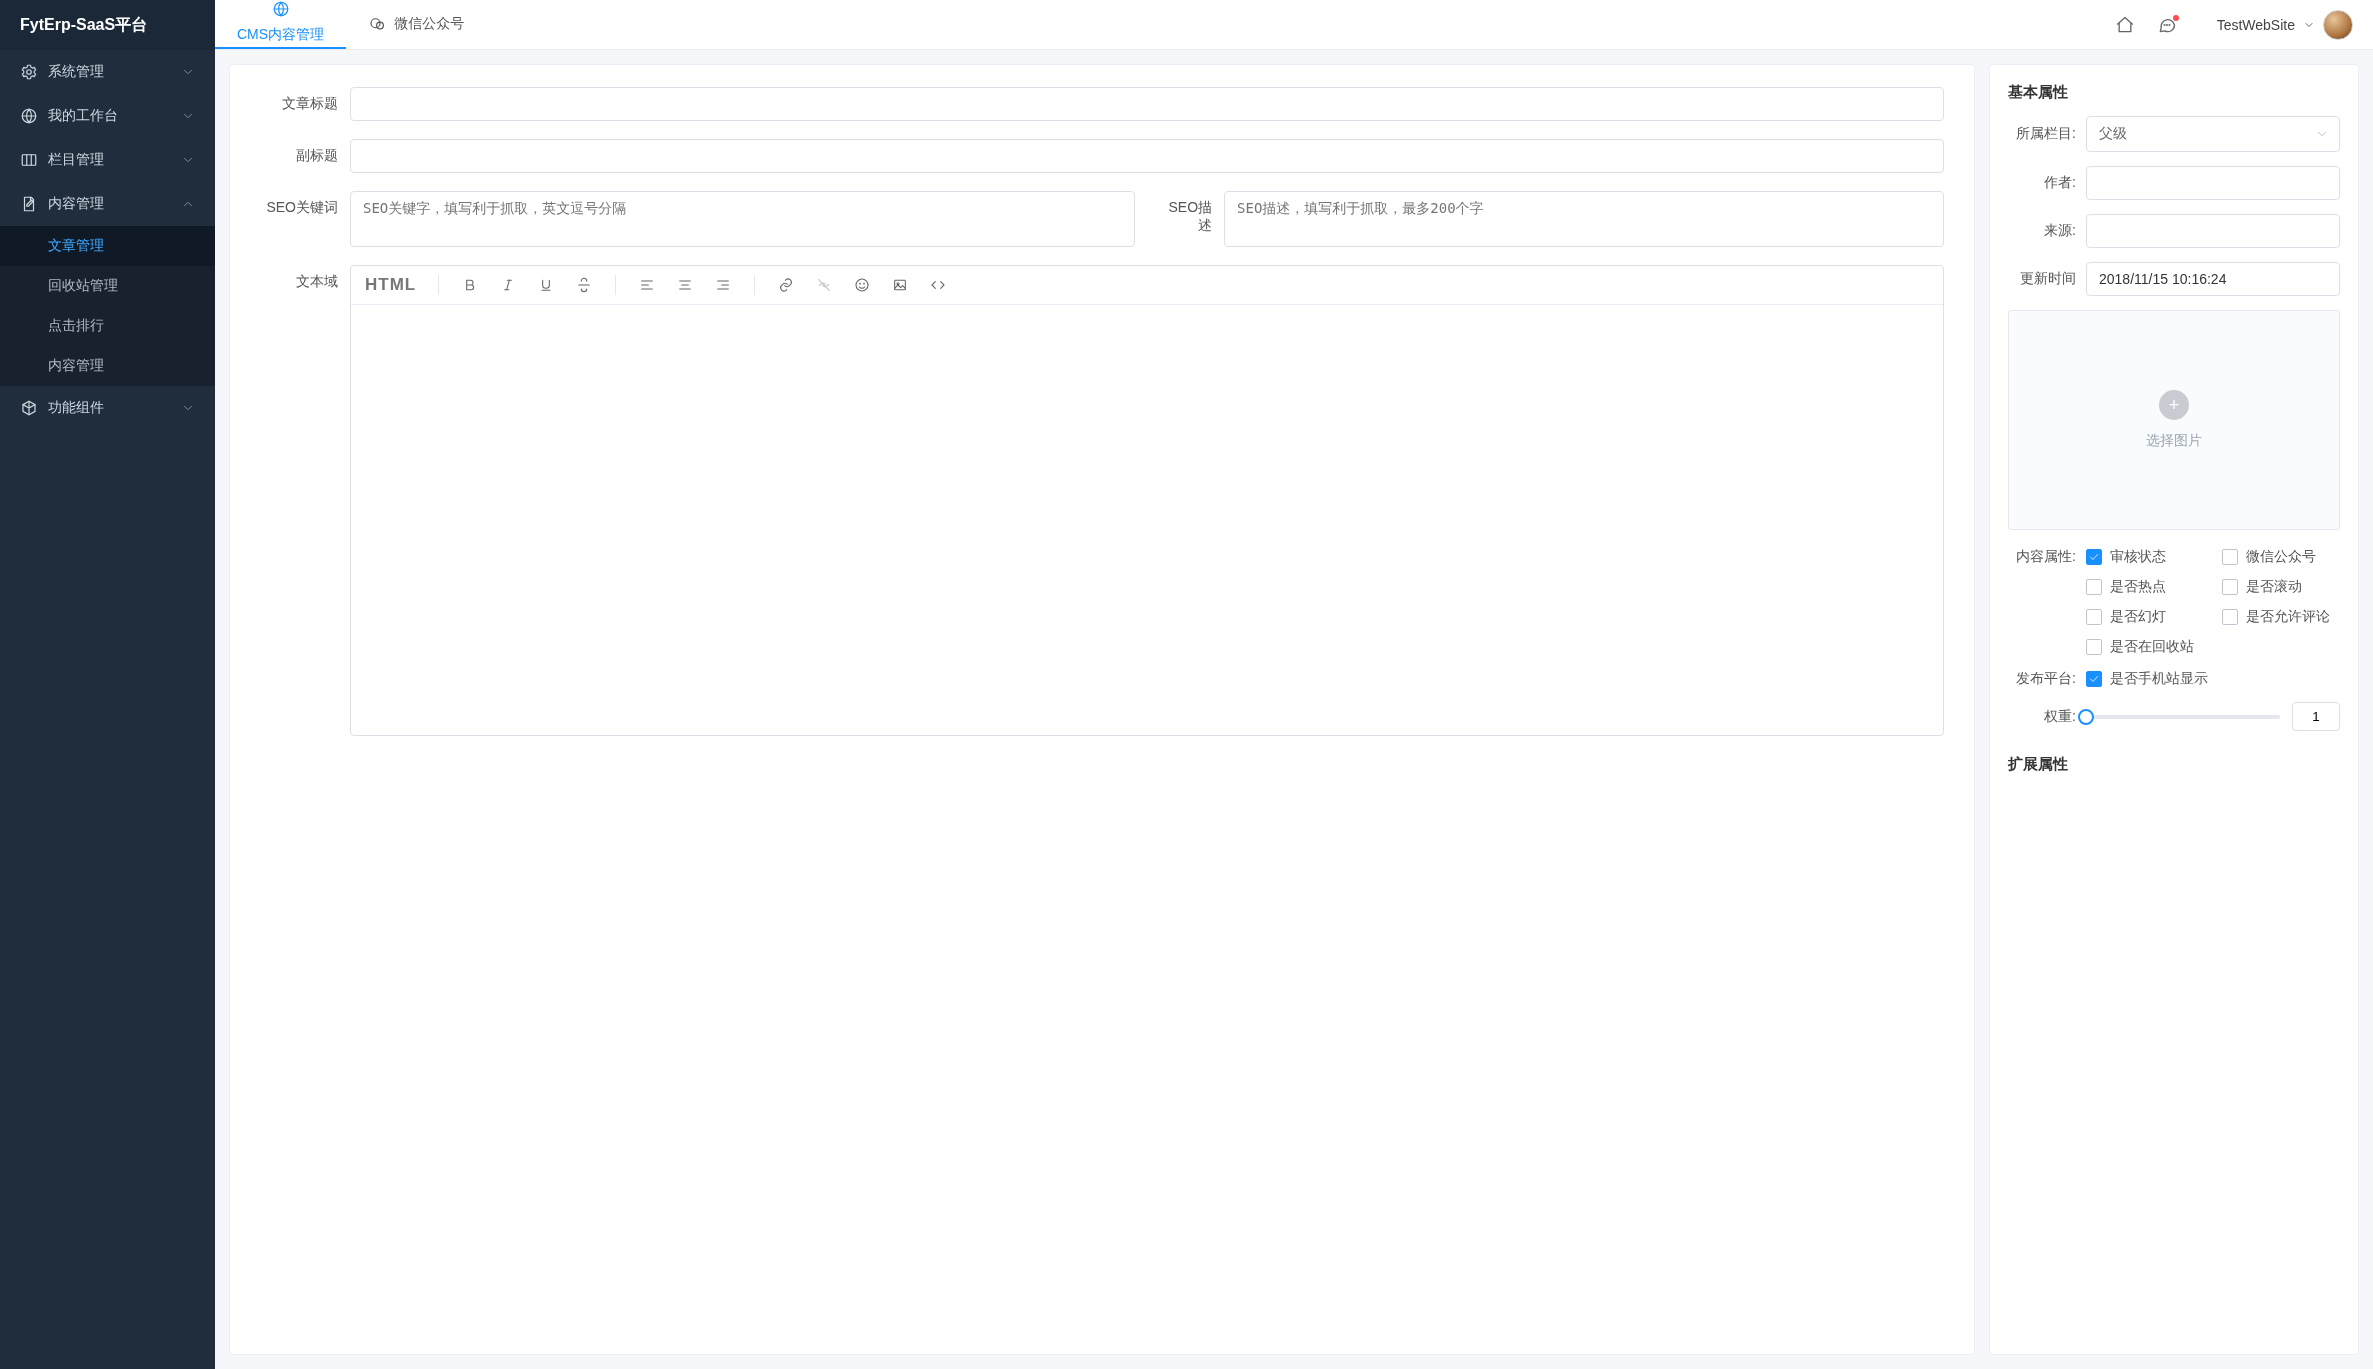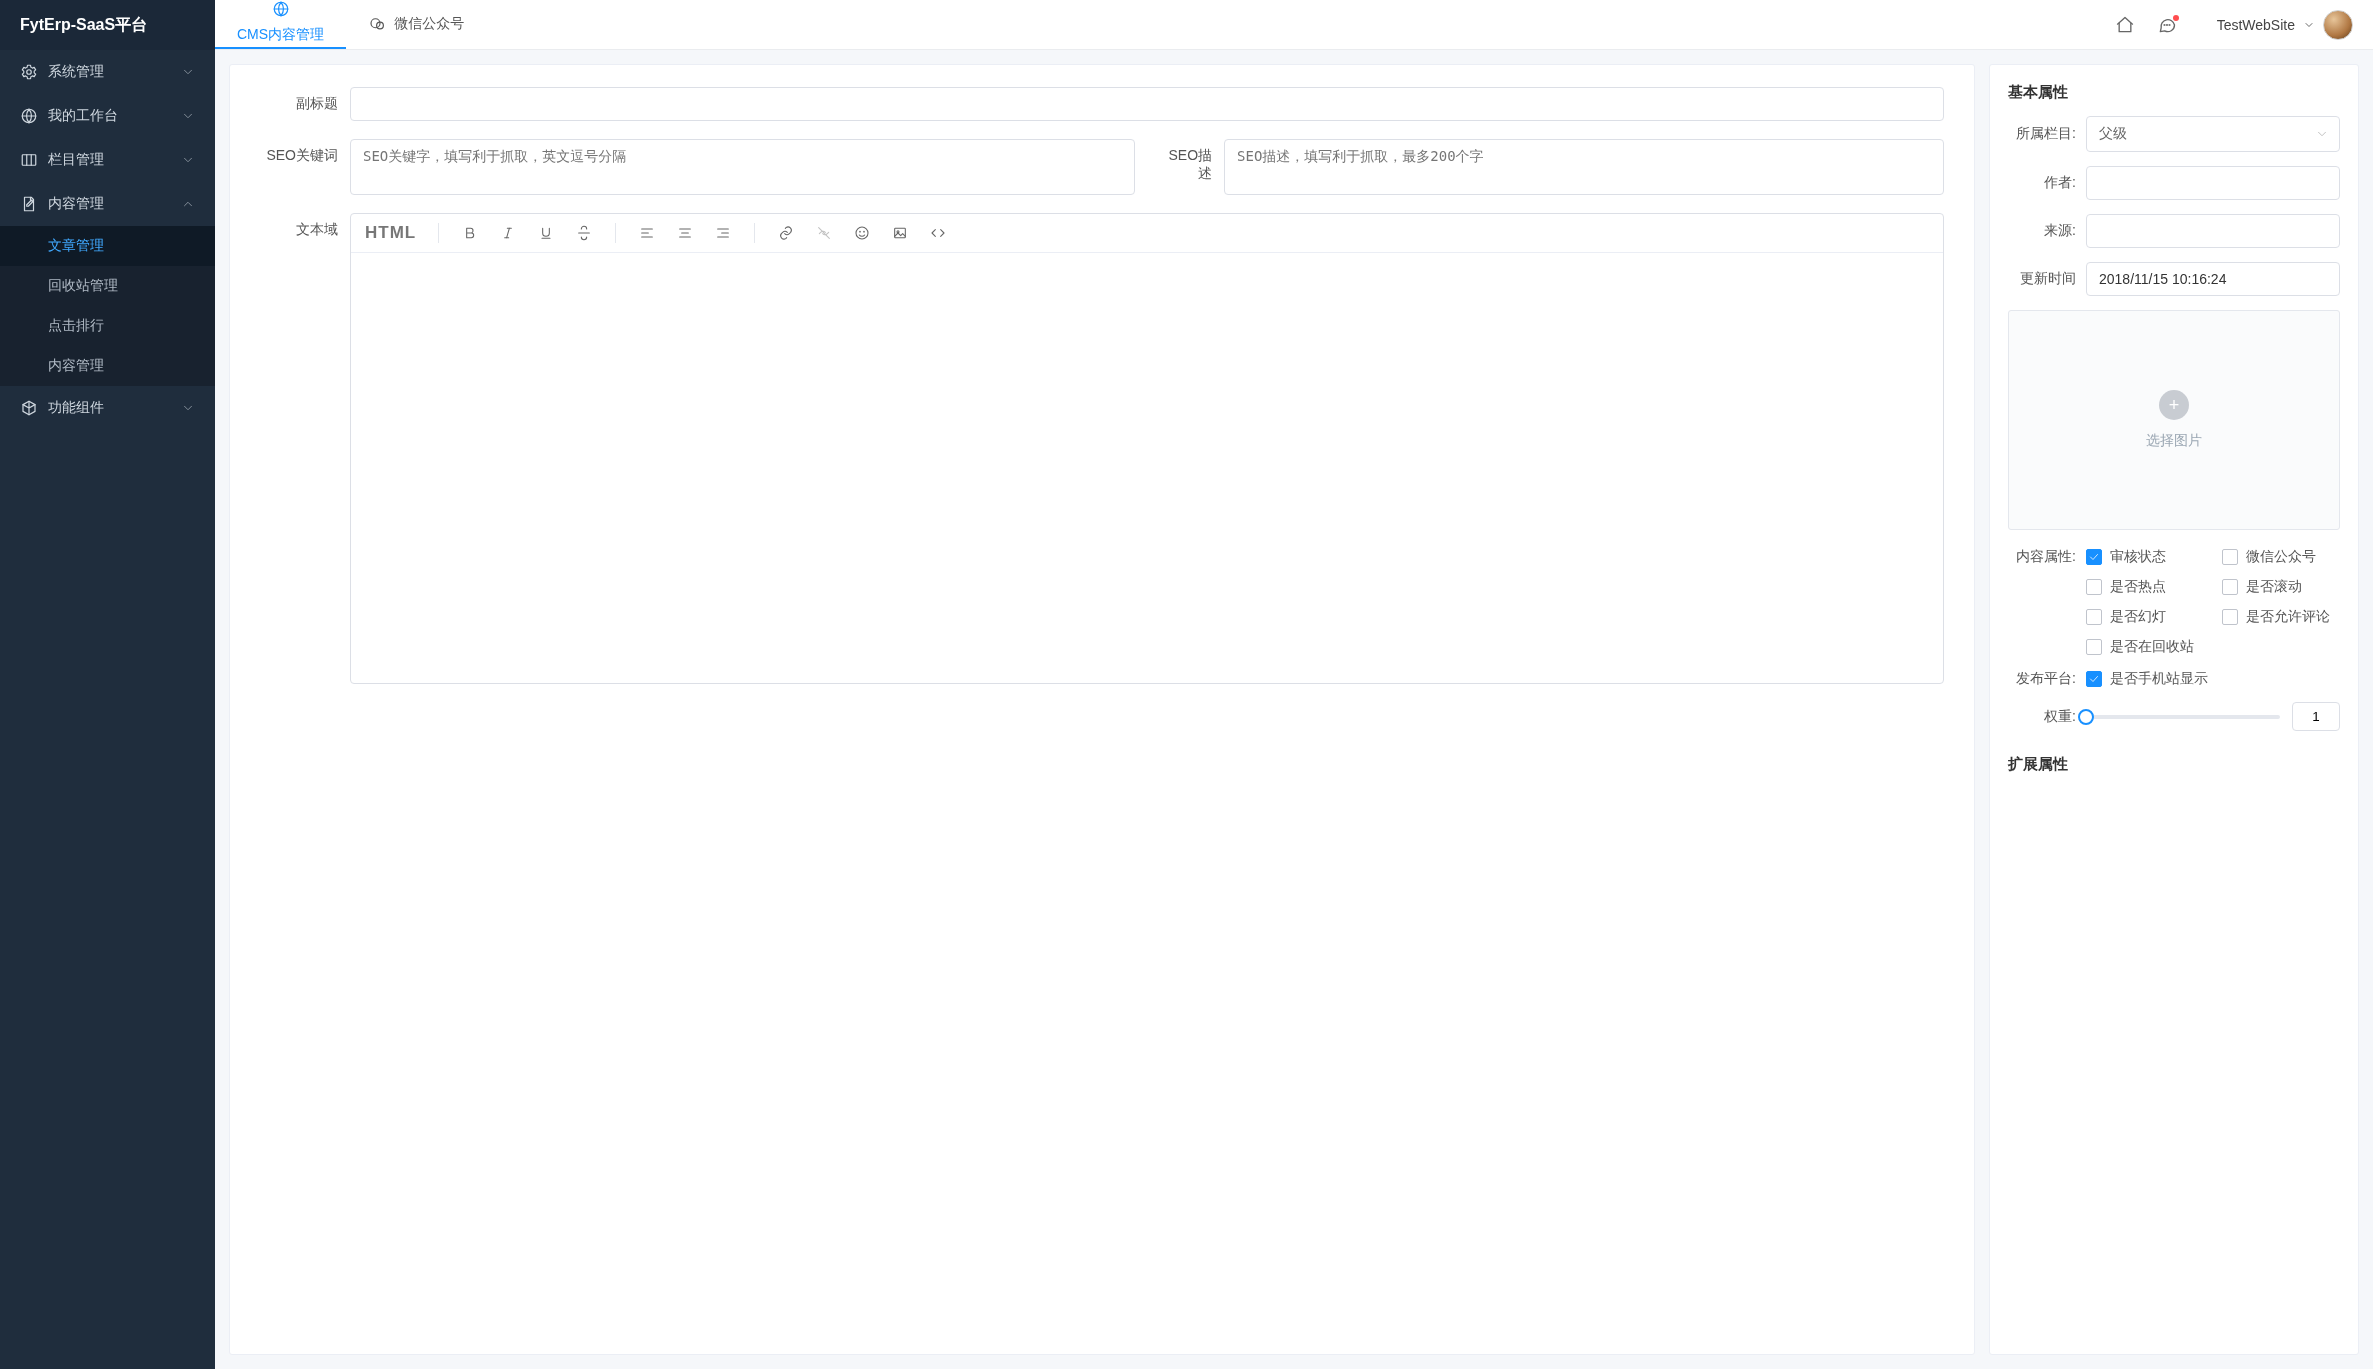--- a/index.html
+++ b/index.html
@@ -198,20 +198,26 @@
           </svg>
         <span class="avatar"></span>
       </span>
     </div>
   </header>
 
   <main class="content">
 
     <section class="panel left">
 
+      <div class="fr">
+        <div class="fr-label">文章标题</div>
+        <div class="fr-control">
+          <input class="input" value="" style="">
+        </div>
+      </div>
 
       <div class="fr">
         <div class="fr-label">副标题</div>
         <div class="fr-control">
           <input class="input" value="" style="">
         </div>
       </div>
 
       <div class="fr">
         <div class="fr-label">SEO关键词</div>

